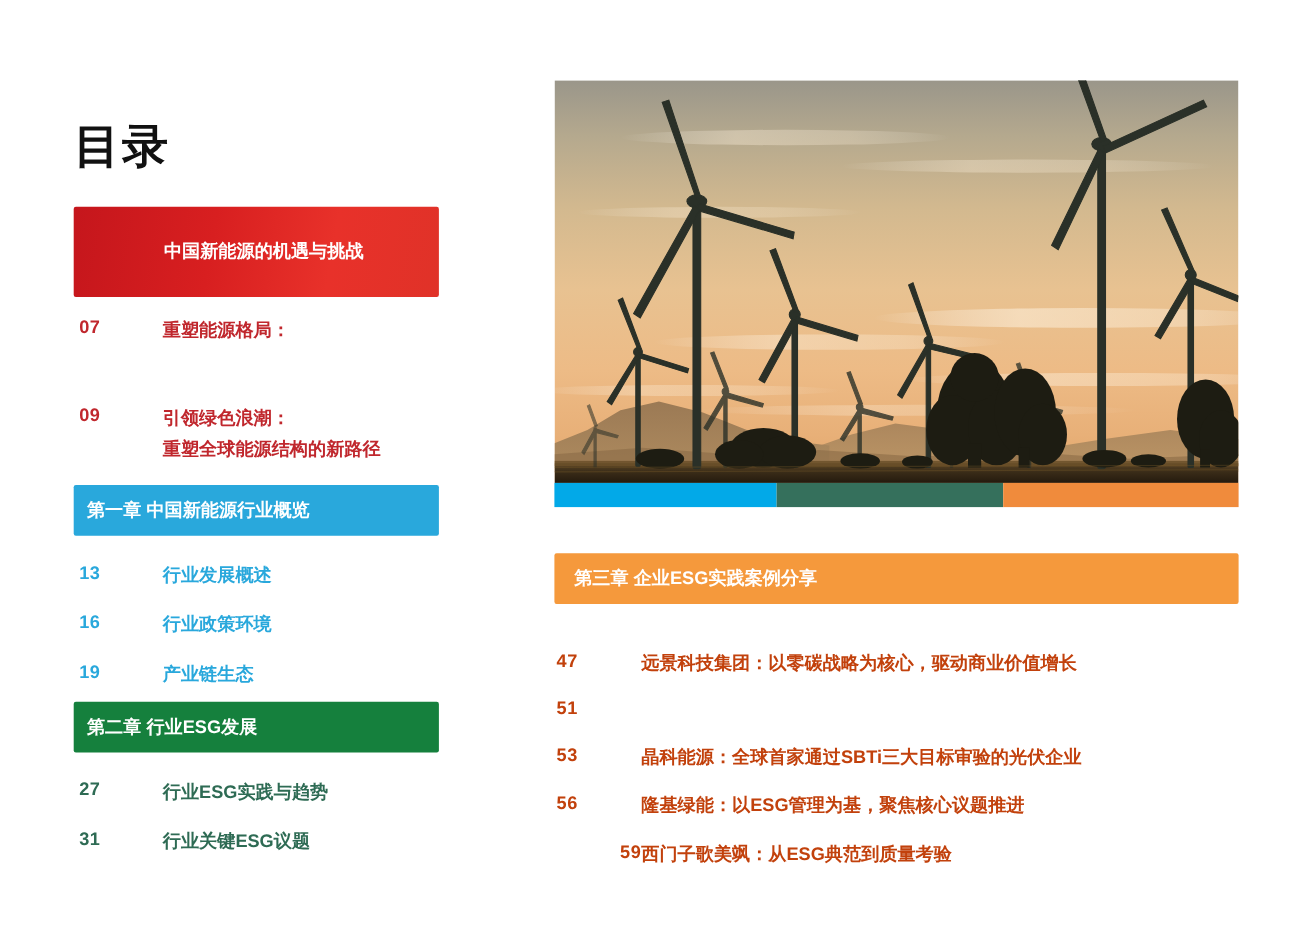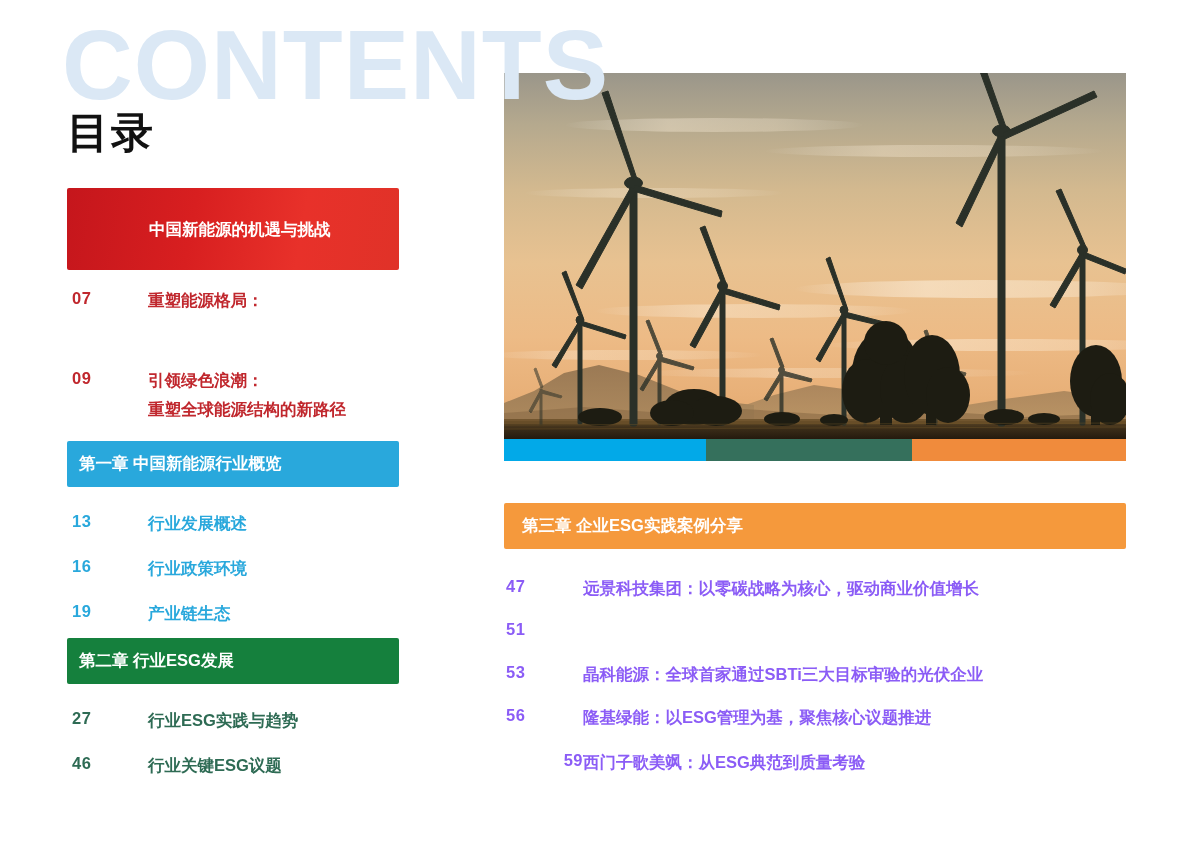--- a/index.html
+++ b/index.html
@@ -66,21 +66,21 @@
   .entry .num{
     width:76px;flex:0 0 76px;
     font-size:16.5px;letter-spacing:0.5px;
   }
   .entry .lbl{font-size:16.5px;line-height:29px;white-space:nowrap;}
   .entry .lbl .l2{display:block;}
 
   .e-red{color:#c0272d;}
   .e-blue{color:#29a8dc;}
   .e-green{color:#2e6b54;}
-  .e-orange{color:#8b5cf6;}
+  .e-orange{color:#c2410c;margin-top:15px;}
 
   .entry .num{padding-top:3px;}
 
   
   #entry-07{left:72px;top:286px;}
   #entry-09{left:72px;top:366px;}
   #entry-13{left:72px;top:509px;}
   #entry-16{left:72px;top:554px;}
   #entry-19{left:72px;top:599px;}
   #entry-27{left:72px;top:706px;}
@@ -288,21 +288,20 @@
       </g>
     </svg>
   </div>
 
   <div class="colorbar">
     <div class="seg seg-blue"></div>
     <div class="seg seg-green"></div>
     <div class="seg seg-orange"></div>
   </div>
 
-  <div class="watermark">CONTENTS</div>
   <div class="cn-title">目录</div>
 
   <div class="left-col">
 
     <div class="banner banner-red">
       <div class="bline second">中国新能源的机遇与挑战</div>
     </div>
 
     <div class="entry e-red" id="entry-07">
       <span class="num">07</span>
@@ -342,21 +341,21 @@
       <div class="bline">
         <span class="tag">第二章</span>&nbsp;<span class="ttl">行业ESG发展</span>
       </div>
     </div>
 
     <div class="entry e-green" id="entry-27">
       <span class="num">27</span>
       <span class="lbl">行业ESG实践与趋势</span>
     </div>
     <div class="entry e-green" id="entry-31">
-      <span class="num">46</span>
+      <span class="num">31</span>
       <span class="lbl">行业关键ESG议题</span>
     </div>
   </div>
 
   <div>
     <div class="banner banner-orange">
       <div class="bline">
         <span class="tag">第三章</span>&nbsp;<span class="ttl">企业ESG实践案例分享</span>
       </div>
     </div>

